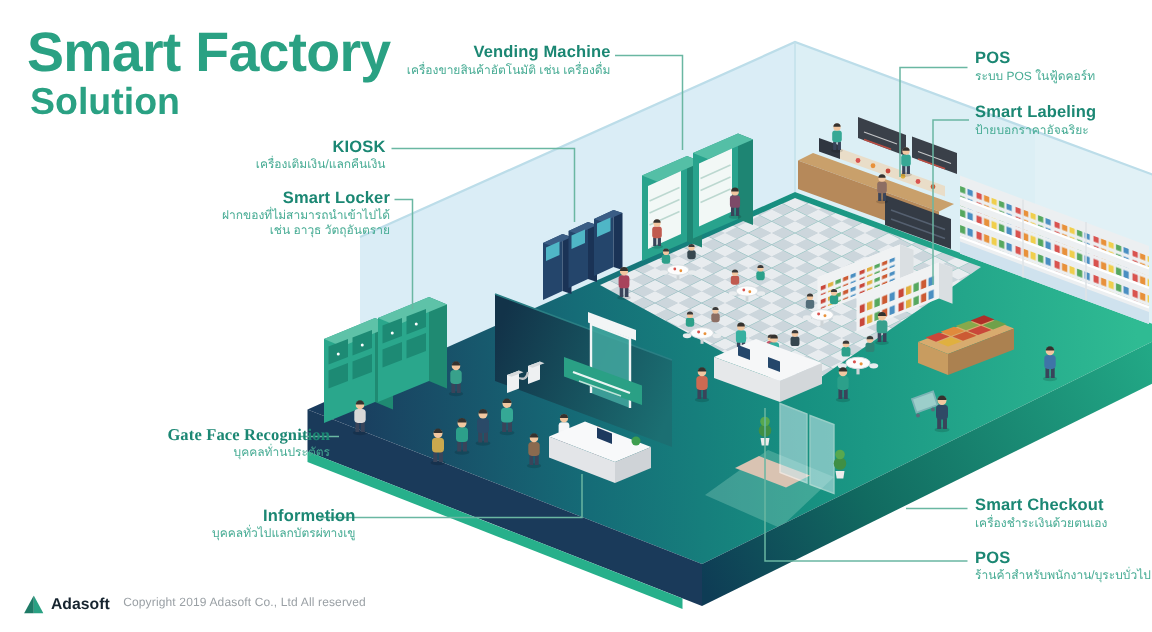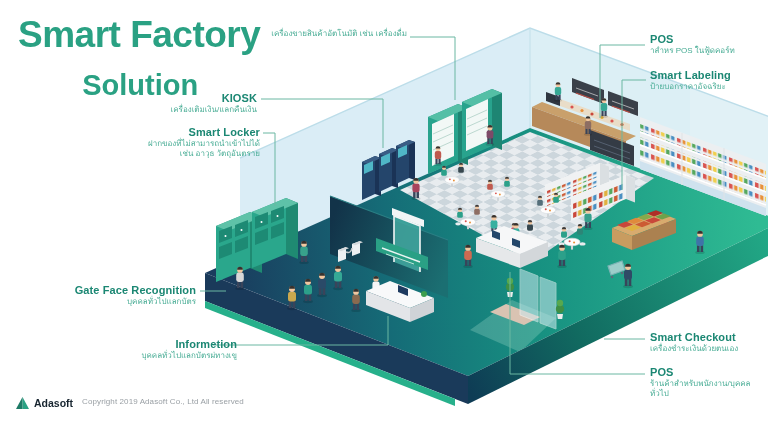--- a/index.html
+++ b/index.html
@@ -1,21 +1,21 @@
 <!DOCTYPE html>
 <html><head>
 <meta charset="utf-8">
 <style>
   html,body{margin:0;padding:0;background:#fff;}
   #stage{position:relative;width:768px;height:417px;background:#ffffff;overflow:hidden;
          font-family:"Liberation Sans","DejaVu Sans",sans-serif;}
   #scene{position:absolute;left:0;top:0;width:768px;height:421px;}
   .title{position:absolute;left:18px;top:16px;color:#2aa183;line-height:1;}
   .title .main{font-size:37px;font-weight:bold;letter-spacing:-0.5px;}
-  .title .sub{font-size:29px;font-weight:bold;margin-top:18px;padding-left:2px;text-align:center;}
+  .title .sub{font-size:25px;font-weight:bold;margin-top:3px;padding-left:2px;}
   .lbl{position:absolute;line-height:1.2;}
   .lbl .h{font-size:11px;font-weight:bold;color:#1b8773;letter-spacing:0.1px;}
   .lbl .s{font-size:8px;color:#45ab93;}
   .lbl.right{text-align:right;}
   .lbl.left{text-align:left;}
   footer{position:absolute;left:16px;bottom:8px;display:flex;align-items:flex-start;}
   footer .brand{font-size:10.5px;font-weight:bold;color:#16242f;margin-left:5px;}
   footer .copy{font-size:8px;color:#9aa0a5;margin-left:9px;letter-spacing:0.1px;}
 </style>
 </head>
@@ -361,54 +361,55 @@
       <path d="M645,374 L510,374 L510,272"></path>
     </g>
   </svg>
 
   <div class="title">
     <div class="main">Smart Factory</div>
     <div class="sub">Solution</div>
   </div>
 
   <div class="lbl right" style="right:361px;top:29px;">
+    <div class="h">Vending Machine</div>
     <div class="s">เครื่องขายสินค้าอัตโนมัติ เช่น เครื่องดื่ม</div>
   </div>
   <div class="lbl left" style="left:650px;top:33px;">
     <div class="h">POS</div>
-    <div class="s">าสำหร POS ในฟู้ดคอร์ท</div>
+    <div class="s">ระบบ POS ในฟู้ดคอร์ท</div>
   </div>
   <div class="lbl left" style="left:650px;top:69px;">
     <div class="h">Smart Labeling</div>
     <div class="s">ป้ายบอกราคาอัจฉริยะ</div>
   </div>
   <div class="lbl right" style="right:511px;top:92px;margin-left:12px;">
     <div class="h">KIOSK</div>
     <div class="s">เครื่องเติมเงิน/แลกคืนเงิน</div>
   </div>
   <div class="lbl right" style="right:508px;top:126px;">
     <div class="h">Smart Locker</div>
     <div class="s">ฝากของที่ไม่สามารถนำเข้าไปได้</div>
     <div class="s">เช่น อาวุธ วัตถุอันตราย</div>
   </div>
-  <div class="lbl right" style="right:572px;top:284px;">
+  <div class="lbl right" style="right:548px;top:284px;font-family:Liberation Serif, serif;">
     <div class="h">Gate Face Recognition</div>
-    <div class="s">บุคคลทั่วไปแลกบัตร</div>
+    <div class="s">บุคคลทั่านประตัตร</div>
   </div>
   <div class="lbl right" style="right:531px;top:338px;">
     <div class="h">Informetion</div>
     <div class="s">บุคคลทั่วไปแลกบัตรผ่ทางเขู</div>
   </div>
   <div class="lbl left" style="left:650px;top:331px;">
     <div class="h">Smart Checkout</div>
     <div class="s">เครื่องชำระเงินด้วยตนเอง</div>
   </div>
   <div class="lbl left" style="left:650px;top:366px;">
     <div class="h">POS</div>
-    <div class="s">ร้านค้าสำหรับพนักงาน/บุคคลทั่วไป</div>
+    <div class="s">ร้านค้าสำหรับพนักงาน/บุระบบั่วไป</div>
   </div>
 
   <footer>
     <svg width="13" height="12" viewBox="0 0 13 12">
       <polygon points="6.5,0 13,12 6.5,12" fill="#2aa183"></polygon>
       <polygon points="6.5,0 0,12 6.5,12" fill="#1e7a66"></polygon>
     </svg>
     <span class="brand">Adasoft</span>
     <span class="copy">Copyright 2019 Adasoft Co., Ltd  All reserved</span>
   </footer>

